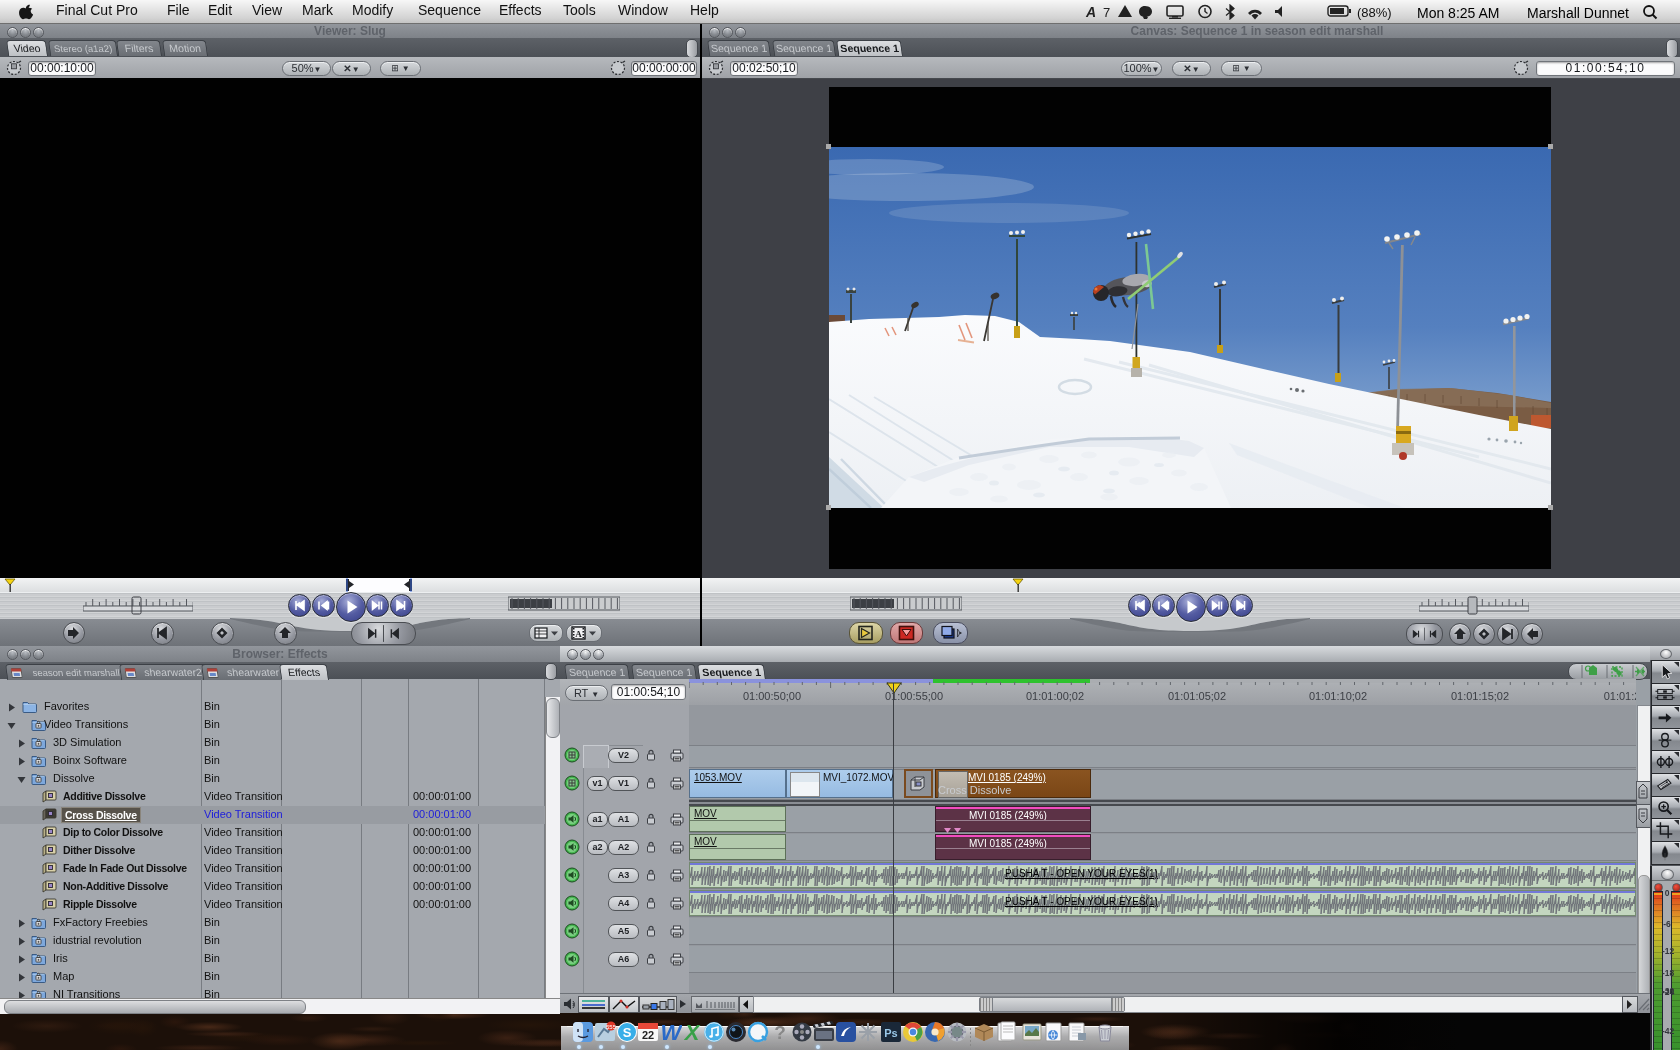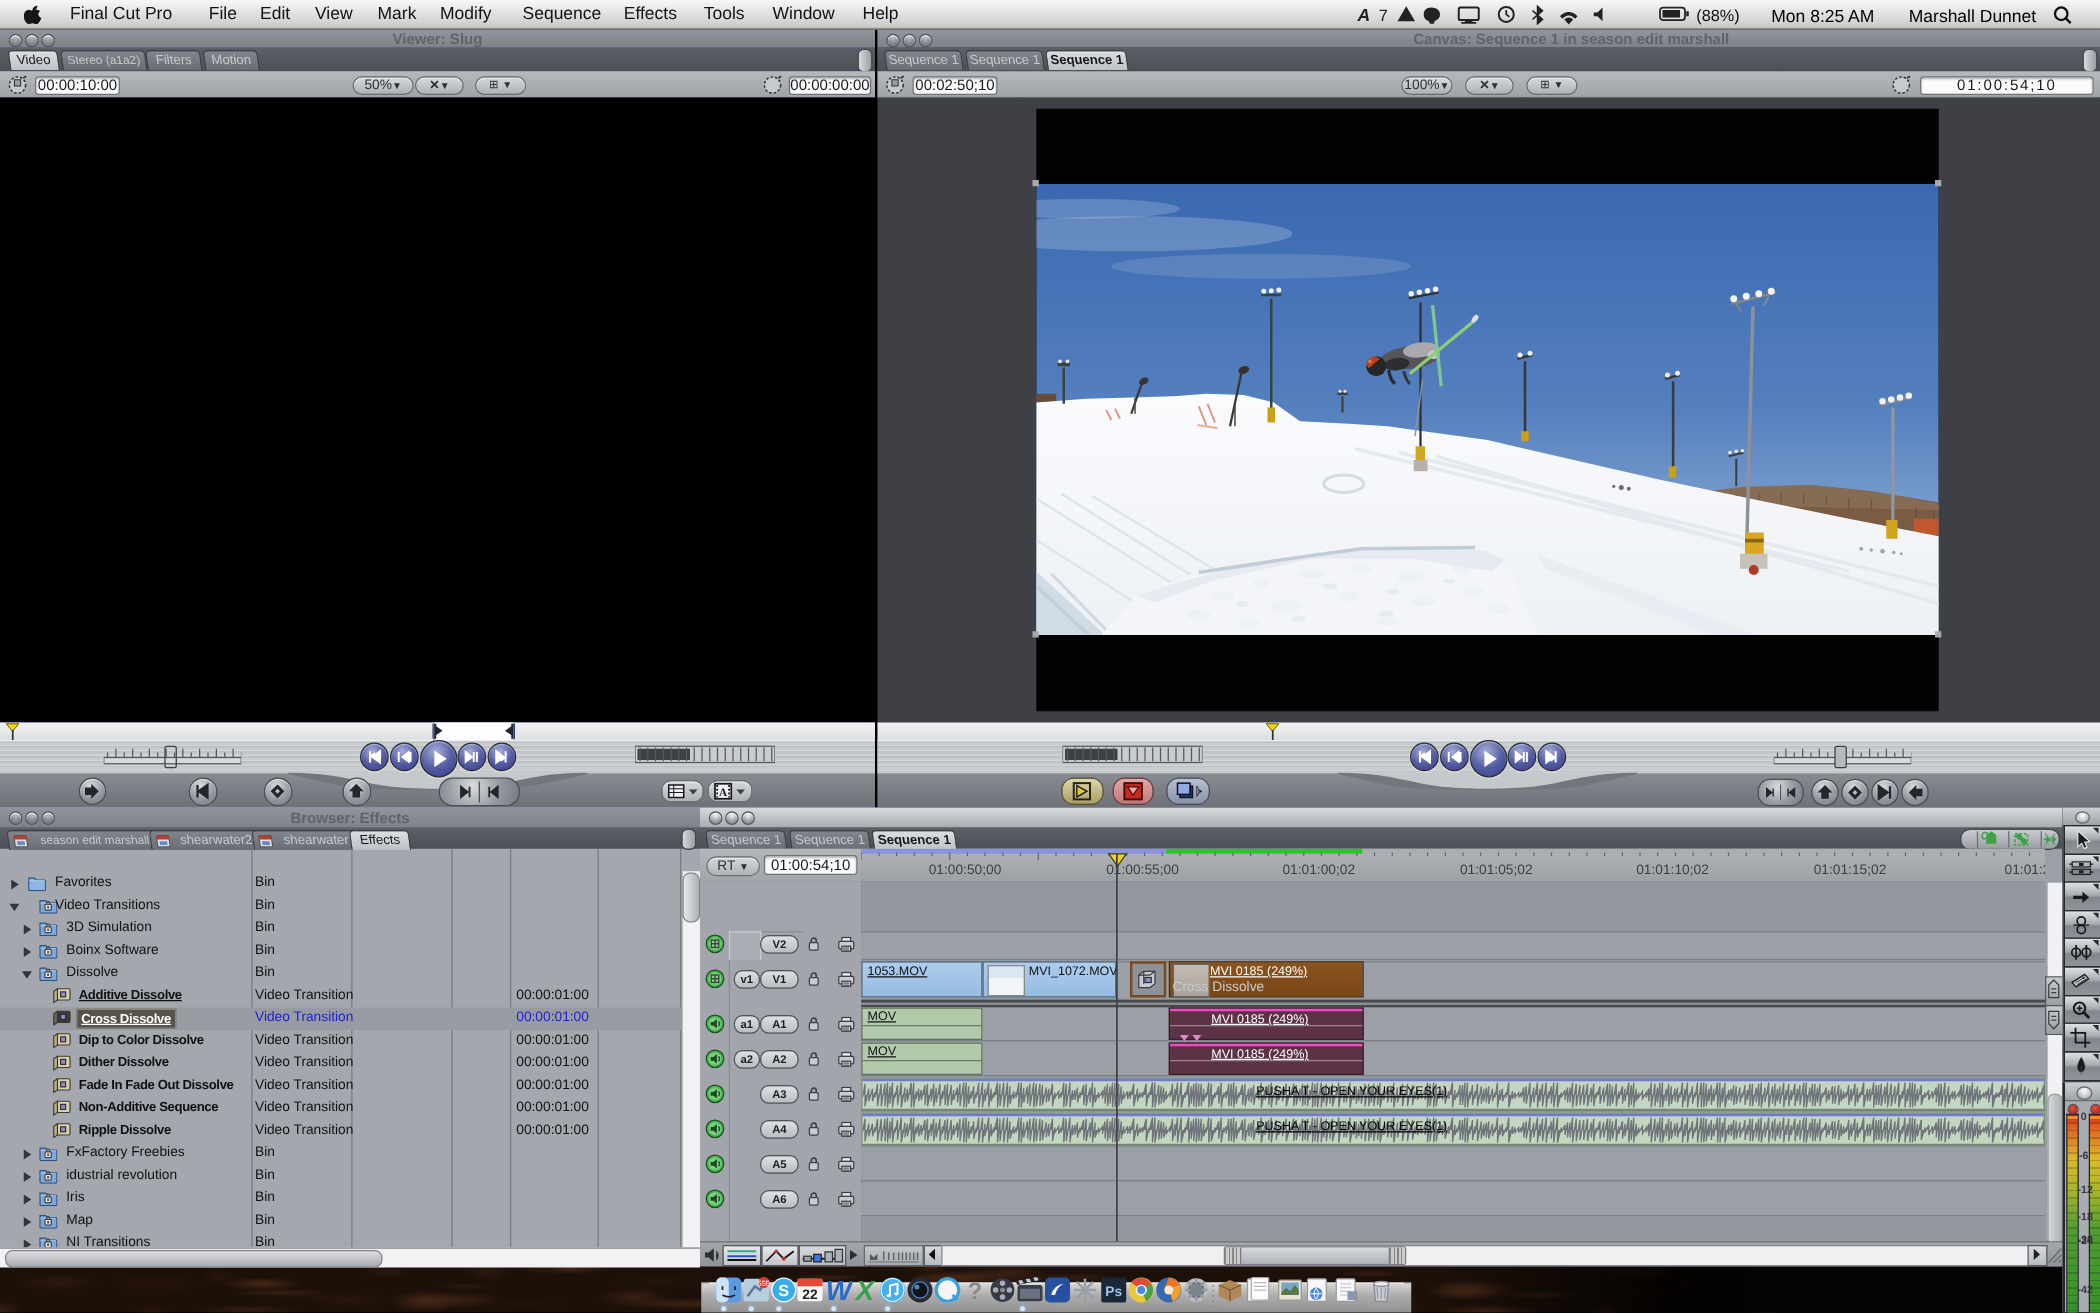--- a/index.html
+++ b/index.html
@@ -636,21 +636,21 @@
       <path d="M6.3 5.5 v-1 a1.2 1.2 0 0 1 2.4 0 v1" fill="none" stroke="#444" stroke-width=".9"></path>
       <rect x="6.7" y="6.8" width="1.6" height="2" fill="#555"></rect>
     </svg>
   <div class="rowtxt" style="left:53px;top:126px;">Dissolve</div>
   <div class="rowtxt" style="left:204px;top:126px">Bin</div>
   <svg class="abs" style="left:41px;top:144px" width="17" height="13" viewBox="0 0 17 13">
       <path d="M2 3 l3-2 v9 l-3 2 z" fill="#b8b088" stroke="#3a3830" stroke-width=".9"></path>
       <path d="M5 1 h9 a1 1 0 0 1 1 1 v7 a1 1 0 0 1-1 1 h-9 z" fill="#d8d0a8" stroke="#3a3830" stroke-width=".9"></path>
       <rect x="7.5" y="3.5" width="4" height="4" fill="#9a86c8" stroke="#2a2830" stroke-width=".9"></rect>
     </svg>
-  <div class="rowtxt" style="left:63px;letter-spacing:-0.3px;font-size:10.5px;top:144px;font-weight:bold;text-decoration:underline;">Additive Dissolve</div>
+  <div class="rowtxt" style="left:63px;letter-spacing:-0.3px;font-size:10.5px;top:144px;font-weight:bold;">Additive Dissolve</div>
   <div class="rowtxt" style="left:204px;top:144px">Video Transition</div>
   <div class="rowtxt" style="left:413px;top:144px">00:00:01:00</div>
   <div class="abs" style="left:0;top:160px;width:545px;height:18px;background:#989ca2"></div>
   <svg class="abs" style="left:41px;top:162px" width="17" height="13" viewBox="0 0 17 13">
       <path d="M2 3 l3-2 v9 l-3 2 z" fill="#6a665c" stroke="#3a3830" stroke-width=".9"></path>
       <path d="M5 1 h9 a1 1 0 0 1 1 1 v7 a1 1 0 0 1-1 1 h-9 z" fill="#3c3a34" stroke="#3a3830" stroke-width=".9"></path>
       <rect x="7.5" y="3.5" width="4" height="4" fill="#9a86c8" stroke="#2a2830" stroke-width=".9"></rect>
     </svg>
   <div class="abs" style="left:61px;top:161px;height:14px;background:#57524a;border:1px solid #8a857c;padding:0 3px;font-size:10.5px;letter-spacing:-0.3px;line-height:15px;font-weight:bold;color:#fff;text-decoration:underline;white-space:nowrap">Cross Dissolve</div>
   <div class="rowtxt" style="left:204px;top:162px;color:#1c1cdc">Video Transition</div>
@@ -677,21 +677,21 @@
       <rect x="7.5" y="3.5" width="4" height="4" fill="#9a86c8" stroke="#2a2830" stroke-width=".9"></rect>
     </svg>
   <div class="rowtxt" style="left:63px;letter-spacing:-0.3px;font-size:10.5px;top:216px;font-weight:bold;">Fade In Fade Out Dissolve</div>
   <div class="rowtxt" style="left:204px;top:216px">Video Transition</div>
   <div class="rowtxt" style="left:413px;top:216px">00:00:01:00</div>
   <svg class="abs" style="left:41px;top:234px" width="17" height="13" viewBox="0 0 17 13">
       <path d="M2 3 l3-2 v9 l-3 2 z" fill="#b8b088" stroke="#3a3830" stroke-width=".9"></path>
       <path d="M5 1 h9 a1 1 0 0 1 1 1 v7 a1 1 0 0 1-1 1 h-9 z" fill="#d8d0a8" stroke="#3a3830" stroke-width=".9"></path>
       <rect x="7.5" y="3.5" width="4" height="4" fill="#9a86c8" stroke="#2a2830" stroke-width=".9"></rect>
     </svg>
-  <div class="rowtxt" style="left:63px;letter-spacing:-0.3px;font-size:10.5px;top:234px;font-weight:bold;">Non-Additive Sequence</div>
+  <div class="rowtxt" style="left:63px;letter-spacing:-0.3px;font-size:10.5px;top:234px;font-weight:bold;">Non-Additive Dissolve</div>
   <div class="rowtxt" style="left:204px;top:234px">Video Transition</div>
   <div class="rowtxt" style="left:413px;top:234px">00:00:01:00</div>
   <svg class="abs" style="left:41px;top:252px" width="17" height="13" viewBox="0 0 17 13">
       <path d="M2 3 l3-2 v9 l-3 2 z" fill="#b8b088" stroke="#3a3830" stroke-width=".9"></path>
       <path d="M5 1 h9 a1 1 0 0 1 1 1 v7 a1 1 0 0 1-1 1 h-9 z" fill="#d8d0a8" stroke="#3a3830" stroke-width=".9"></path>
       <rect x="7.5" y="3.5" width="4" height="4" fill="#9a86c8" stroke="#2a2830" stroke-width=".9"></rect>
     </svg>
   <div class="rowtxt" style="left:63px;letter-spacing:-0.3px;font-size:10.5px;top:252px;font-weight:bold;">Ripple Dissolve</div>
   <div class="rowtxt" style="left:204px;top:252px">Video Transition</div>
   <div class="rowtxt" style="left:413px;top:252px">00:00:01:00</div>

